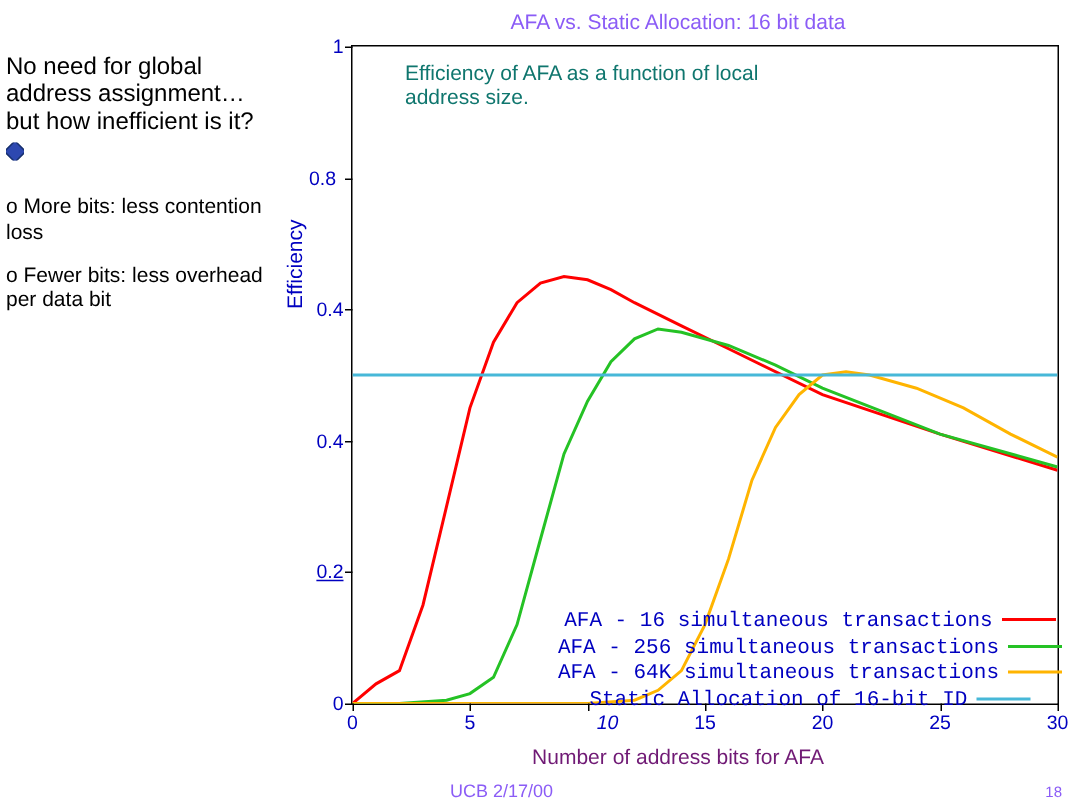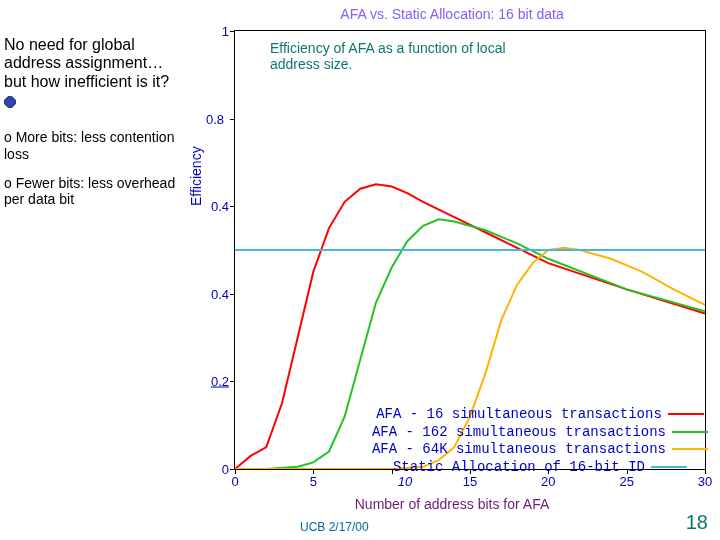--- a/index.html
+++ b/index.html
@@ -20,22 +20,22 @@
   .xtick { bottom: -20px; transform: translateX(-50%); }
   .ytick { left: -34px; transform: translateY(50%); text-align: right; width: 28px; }
   svg.curves { position: absolute; left: 0; top: 0; width: 100%; height: 100%; }
 
   .caption-box { position: absolute; left: 270px; top: 40px; width: 270px; font-family: Arial, sans-serif; font-size: 14px; color: #0f766e; }
 
   .legend { position: absolute; right: 12px; bottom: 64px; font-family: "Courier New", monospace; font-size: 14px; line-height: 1.25; color: #0000c0; text-align: right; }
   .legend-row { white-space: nowrap; text-align: center; }
   .legend-row .swatch { display: inline-block; width: 36px; height: 2px; vertical-align: middle; margin-left: 6px; }
 
-  .footer-date { position: absolute; left: 300px; bottom: 6px; font-size: 12px; color: #0369a1; }
-  .footer-page { position: absolute; right: 12px; bottom: 6px; font-size: 20px; color: #0f766e; }
+  .footer-date { position: absolute; left: 300px; bottom: 6px; font-size: 12px; color: #8b5cf6; }
+  .footer-page { position: absolute; right: 12px; bottom: 6px; font-size: 10px; color: #8b5cf6; }
 </style>
 </head>
 <body>
 
 <div class="page">
 
   <div class="sidebar">
     <div class="sb-heading">No need for global address assignment…but how inefficient is it?</div>
     <div class="sb-bullet-row">
       <span class="bullet">
@@ -87,21 +87,21 @@
         <div style="position: absolute; left: -5px; top: 0px; width: 5px; height: 1px; background: rgb(0, 0, 0);"></div>
       </div>
 
     <div class="xlabel">Number of address bits for AFA</div>
   </div>
 
   <div class="caption-box">Efficiency of AFA as a function of local address size.</div>
 
   <div class="legend" id="legend">
       <div class="legend-row"><span>AFA - 16 simultaneous transactions</span><span class="swatch" style="background: rgb(255, 0, 0);"></span></div>
-      <div class="legend-row"><span>AFA - 162 simultaneous transactions</span><span class="swatch" style="background: rgb(37, 194, 37);"></span></div>
+      <div class="legend-row"><span>AFA - 256 simultaneous transactions</span><span class="swatch" style="background: rgb(37, 194, 37);"></span></div>
       <div class="legend-row"><span>AFA - 64K simultaneous transactions</span><span class="swatch" style="background: rgb(255, 180, 0);"></span></div>
       <div class="legend-row"><span>Static Allocation of 16-bit ID</span><span class="swatch" style="background: rgb(71, 184, 216);"></span></div>
     </div>
 
   <div class="footer-date">UCB 2/17/00</div>
   <div class="footer-page">18</div>
 
 </div>
 
 </body></html>

